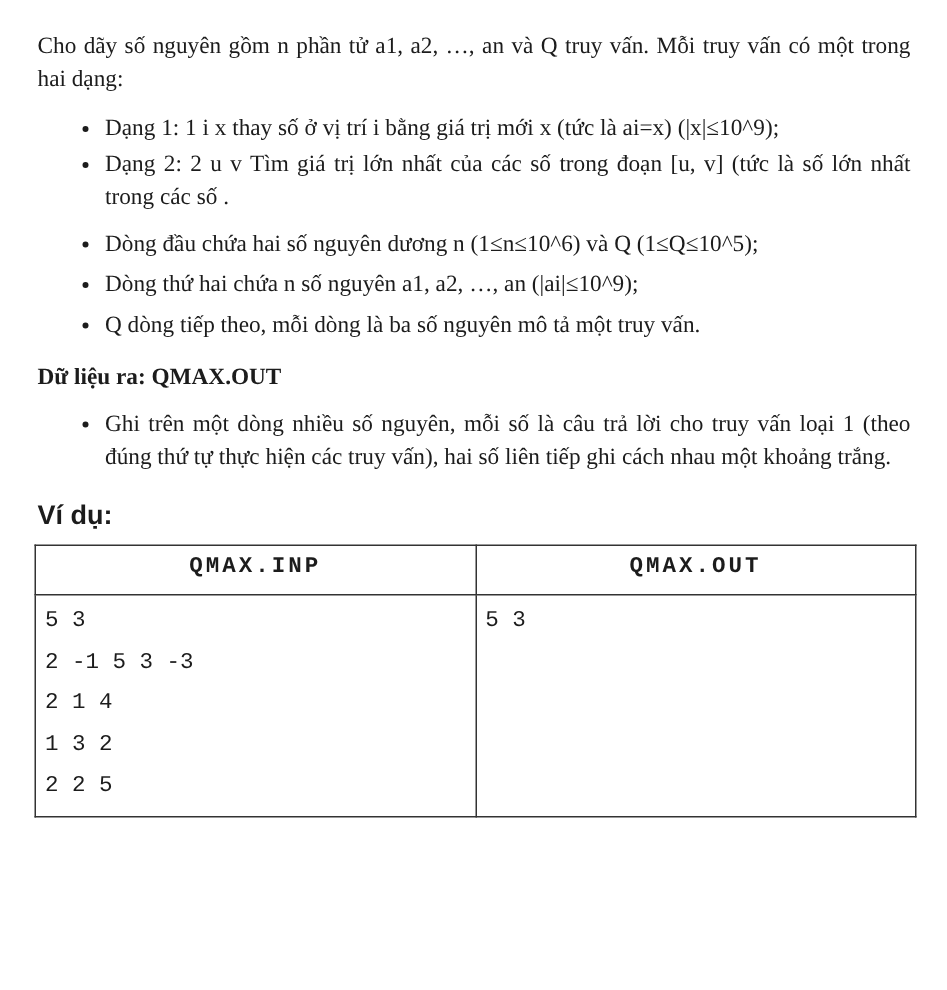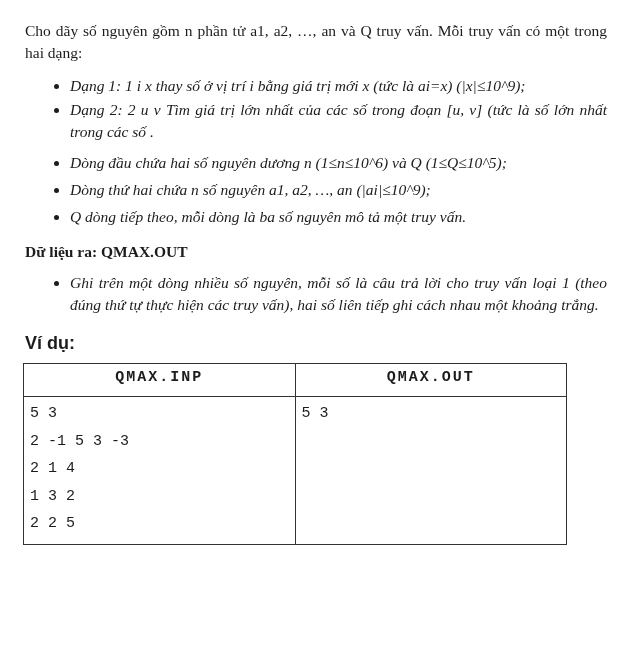--- a/index.html
+++ b/index.html
@@ -28,42 +28,41 @@
     text-align: justify;
   }
   ul.bullets {
     margin: 0 0 9px 0;
     padding-left: 45px;
     list-style-type: disc;
   }
   ul.bullets li {
     text-align: justify;
     margin-bottom: 2px;
-    font-style: italic;
   }
   ul.bullets.spaced li {
     margin-bottom: 5px;
   }
   .section-heading {
     font-weight: bold;
     margin: 13px 0 9px 0;
   }
   .note-para {
     margin: 5px 0 12px 0;
     text-align: justify;
   }
   .example-heading {
     font-family: "Liberation Sans", sans-serif;
     font-size: 18px;
     font-weight: bold;
     margin: 16px 0 9px 0;
   }
   table.example-table {
     border-collapse: collapse;
-    width: 544px;
+    width: 588px;
     margin-left: -2px;
     table-layout: fixed;
   }
   table.example-table th,
   table.example-table td {
     border: 1px solid #333333;
     font-family: "Liberation Mono", "DejaVu Sans Mono", monospace;
     font-size: 15px;
   }
   table.example-table th {

